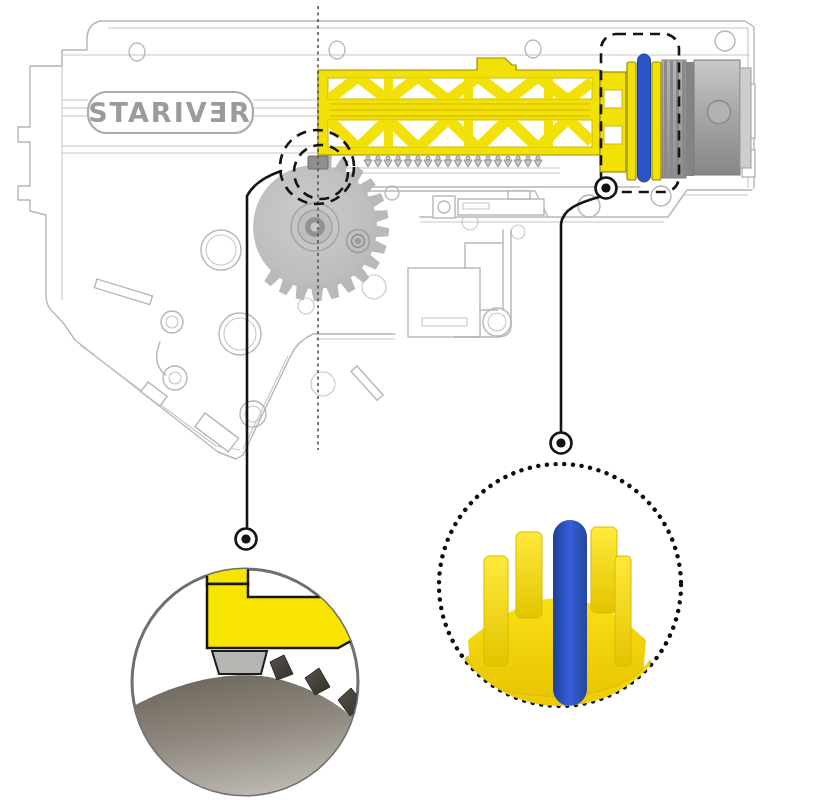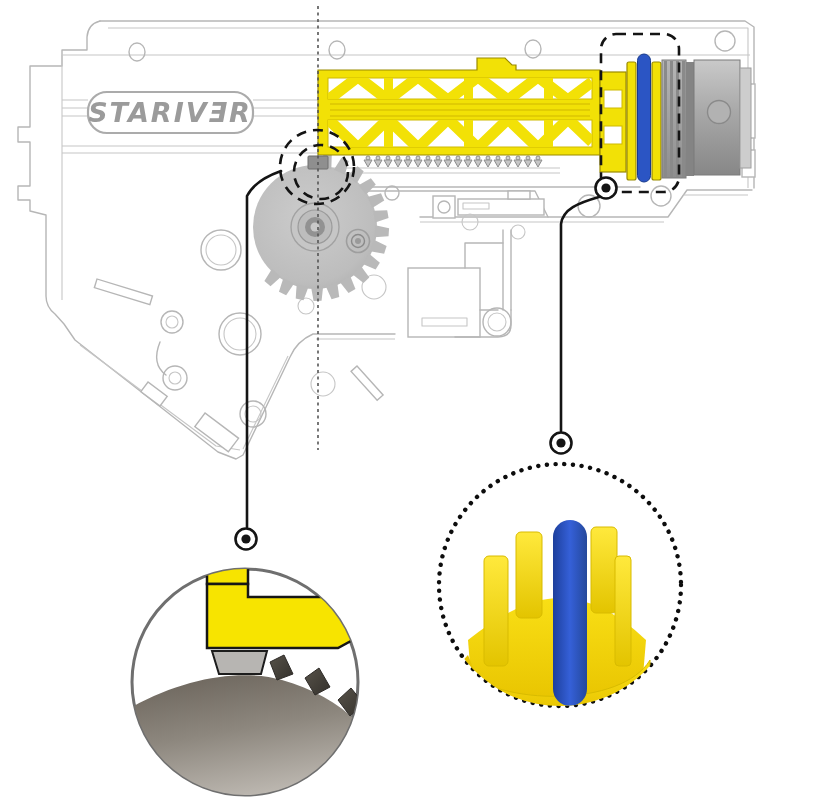--- a/index.html
+++ b/index.html
@@ -1,17 +1,17 @@
 <!DOCTYPE html>
 <html><head>
 <meta charset="utf-8">
 <style>
   html,body{margin:0;padding:0;background:#ffffff;}
   .stage{width:820px;height:800px;position:relative;background:#ffffff;overflow:hidden;
-         font-family:"DejaVu Sans","Liberation Sans",sans-serif;font-style:italic;}
+         font-family:"DejaVu Sans","Liberation Sans",sans-serif;}
   svg{display:block;}
   .outline{fill:none;stroke:#b6b6b6;stroke-width:1.4;stroke-linejoin:round;stroke-linecap:round;}
   .outline2{fill:none;stroke:#c6c6c6;stroke-width:1.1;stroke-linejoin:round;}
   .whitepart{fill:#ffffff;stroke:#b6b6b6;stroke-width:1.4;}
   .callout{fill:none;stroke:#141414;stroke-width:2.6;stroke-dasharray:10 7;}
   .leader{fill:none;stroke:#141414;stroke-width:2.6;stroke-linecap:round;}
   .brandtxt{font-weight:700;font-size:27px;letter-spacing:2px;fill:#9b9b9b;}
 </style>
 </head>
 <body>

